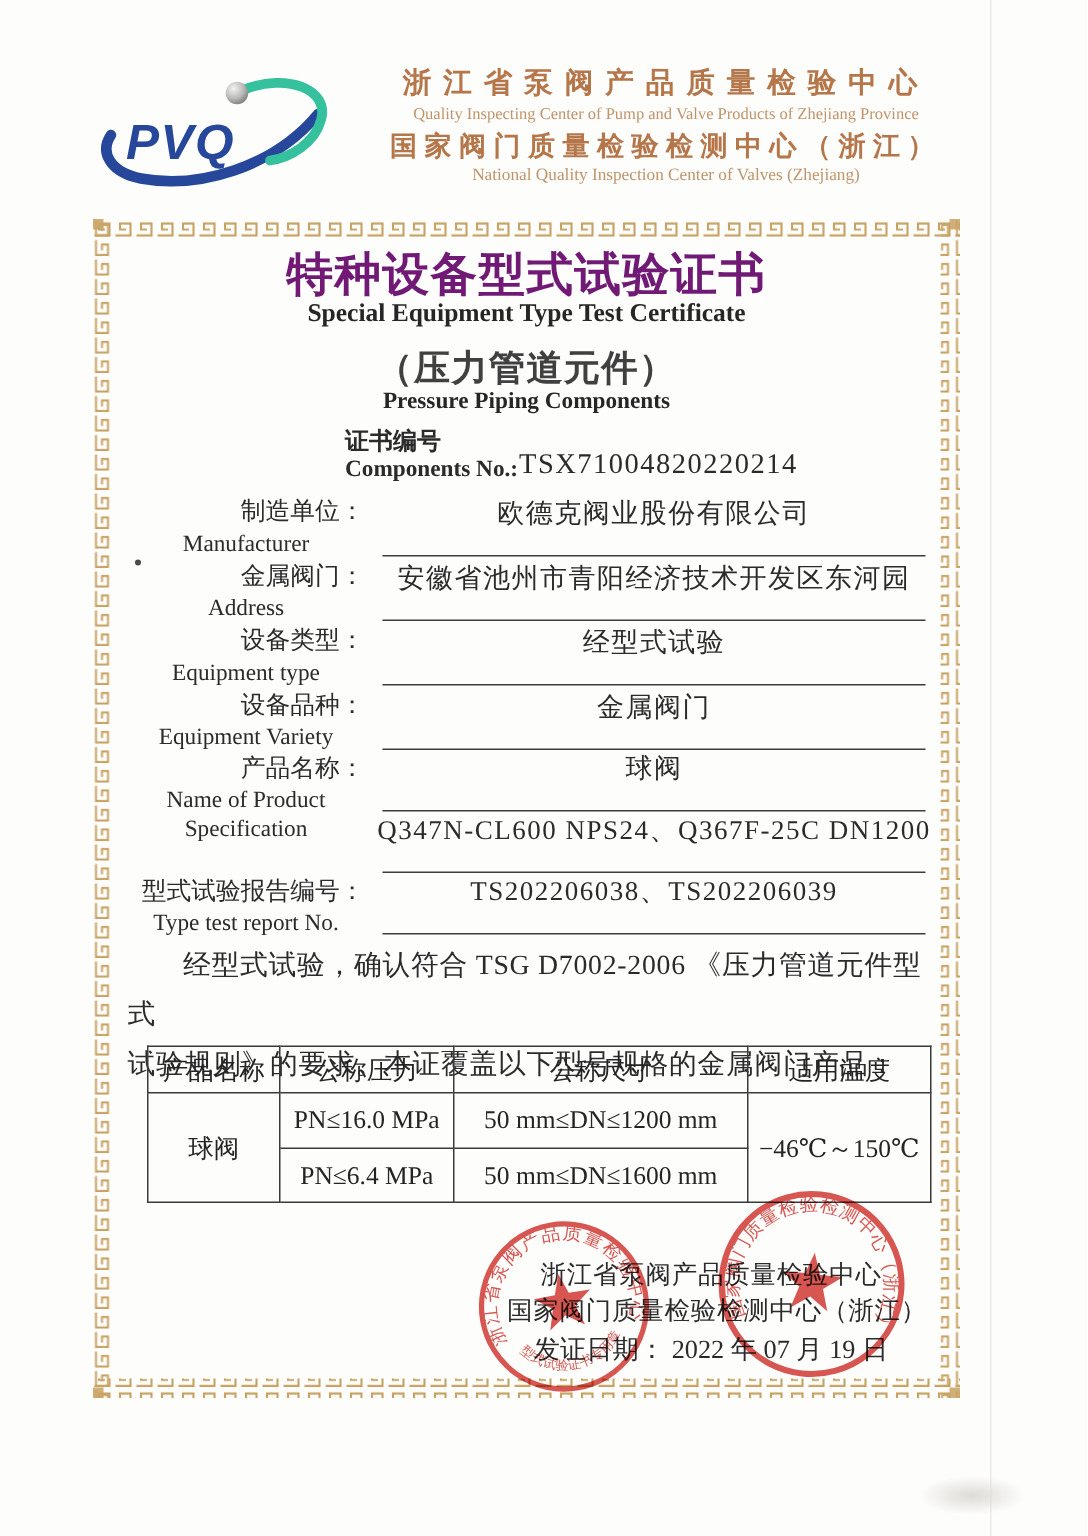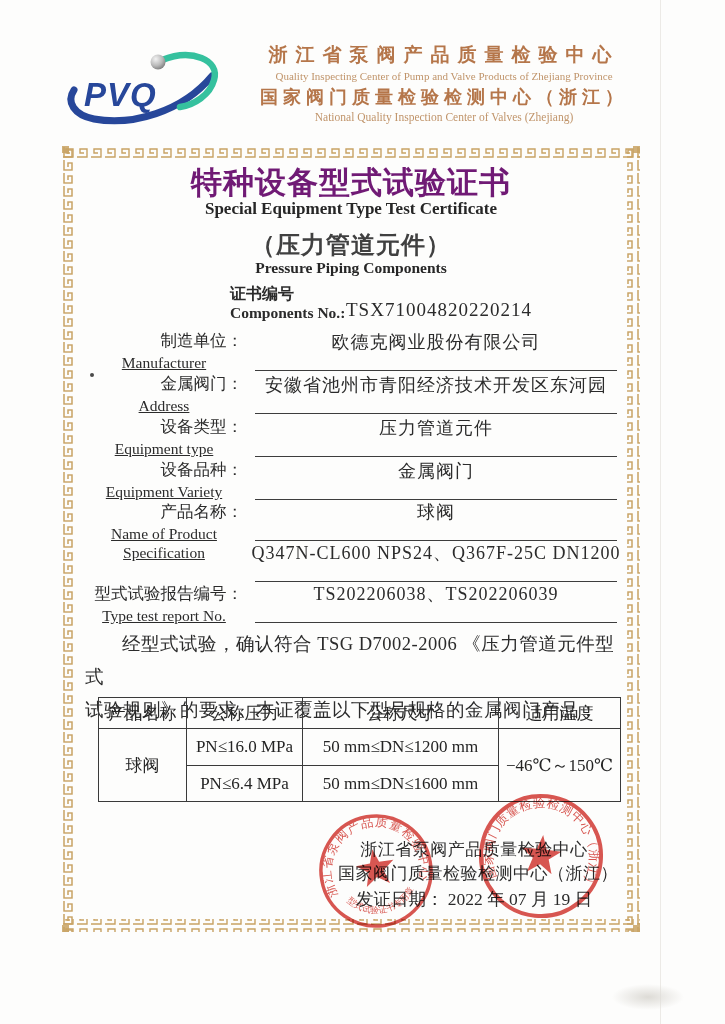--- a/index.html
+++ b/index.html
@@ -26,21 +26,21 @@
   .sub-cn{top:229px;font-size:24px;font-weight:600;color:#404040;letter-spacing:1px;}
   .sub-en{top:259px;font-size:15.5px;font-weight:700;color:#262626;}
   
   .cert-label-cn{position:absolute;left:230px;top:284px;font-size:16px;font-weight:700;}
   .cert-label-en{position:absolute;left:230px;top:304px;font-size:15.5px;font-weight:700;}
   .cert-value{position:absolute;left:346px;top:299px;font-size:19px;letter-spacing:1px;}
   
   .field-row{position:absolute;left:83px;width:542px;}
   .f-labels{position:absolute;left:0;top:0;width:162px;}
   .f-cn{font-size:16.5px;text-align:right;padding-right:2px;white-space:nowrap;}
-  .f-en{font-size:15.5px;text-align:center;margin-top:2px;white-space:nowrap;text-decoration:underline;}
+  .f-en{font-size:15.5px;text-align:center;margin-top:2px;white-space:nowrap;}
   .f-value{
     position:absolute;left:172px;right:8px;top:0;bottom:0;
     border-bottom:1.3px solid #3d3d3d;
     display:flex;align-items:flex-end;justify-content:center;
     font-size:18px;letter-spacing:1px;padding-bottom:16px;white-space:nowrap;
   }
   
   .statement{position:absolute;left:85px;top:628px;width:545px;font-size:18.5px;letter-spacing:0.5px;line-height:33px;}
   .statement .indent{text-indent:2em;}
   
@@ -137,21 +137,21 @@
         <div class="f-cn">金属阀门：</div>
       <div class="f-en">Address</div>
       </div>
     <div class="f-value">安徽省池州市青阳经济技术开发区东河园</div>
   </div>
   <div class="field-row" style="top:416px;height:41px;">
     <div class="f-labels">
         <div class="f-cn">设备类型：</div>
       <div class="f-en">Equipment type</div>
       </div>
-    <div class="f-value">压力管道元件</div>
+    <div class="f-value">经型式试验</div>
   </div>
   <div class="field-row" style="top:459px;height:41px;">
     <div class="f-labels">
         <div class="f-cn">设备品种：</div>
       <div class="f-en">Equipment Variety</div>
       </div>
     <div class="f-value">金属阀门</div>
   </div>
   <div class="field-row" style="top:501px;height:40px;">
     <div class="f-labels">

